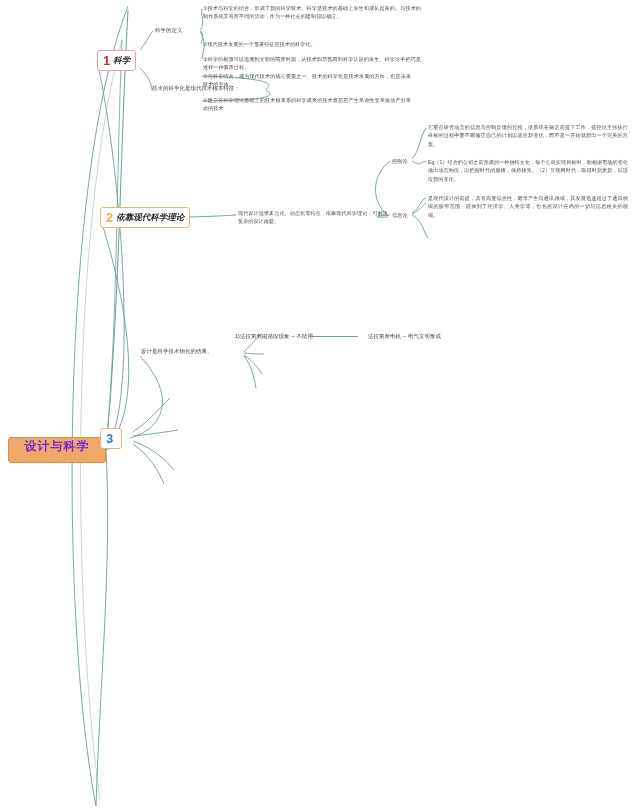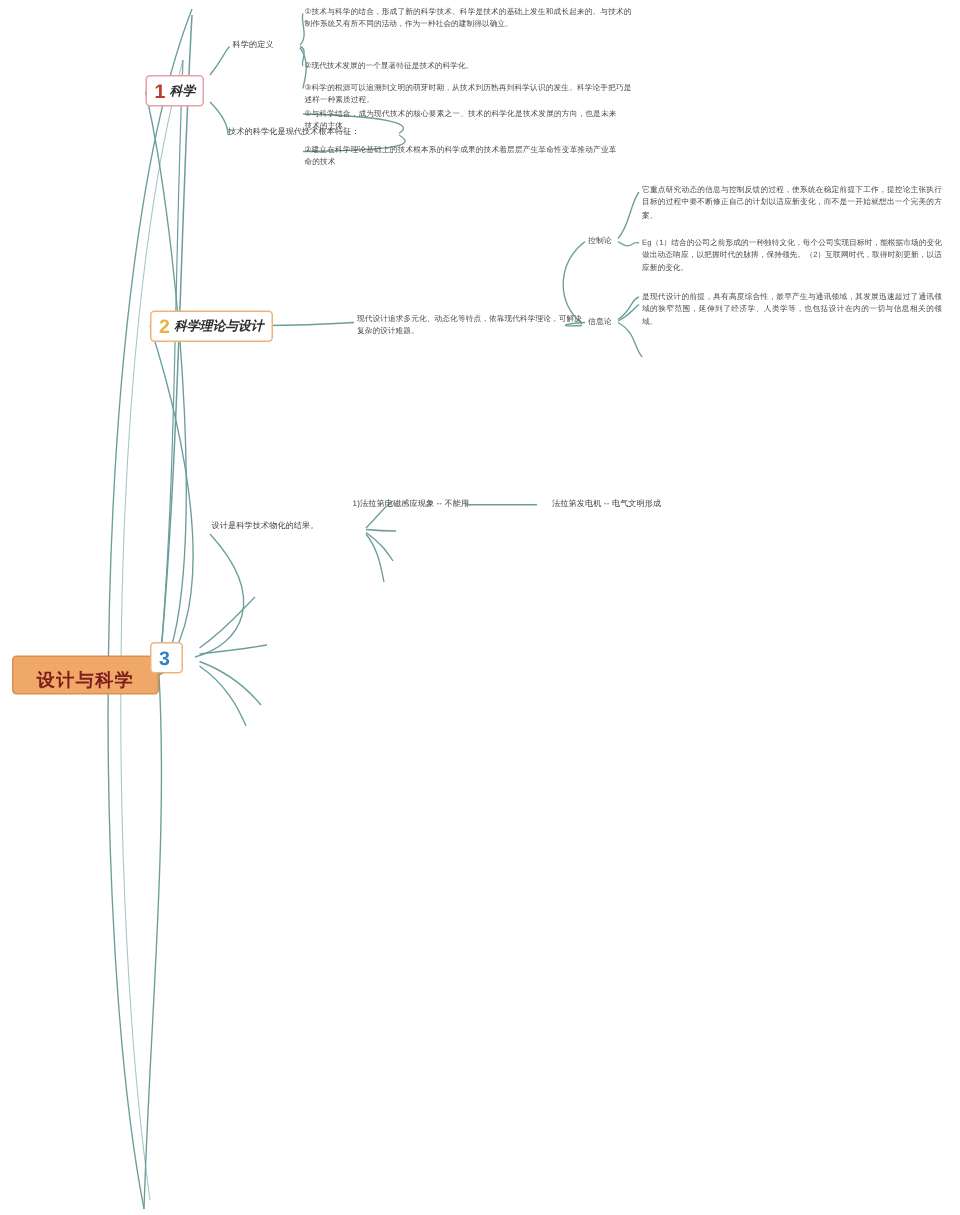--- a/index.html
+++ b/index.html
@@ -15,22 +15,22 @@
 
   .node{position:absolute;box-sizing:border-box;}
 
   
   .root{
     left:8px;top:437px;
     width:98px;height:26px;
     background:#f0a868;
     border:1px solid #d98f4d;
     border-radius:3px;
-    display:flex;align-items:flex-end;justify-content:center;
-    font-size:12px;font-weight:bold;color:#7f1d1d;
+    display:flex;align-items:flex-start;justify-content:center;
+    font-size:12px;font-weight:bold;color:#6d28d9;
     letter-spacing:1px;
   }
 
   
   .branch{
     position:absolute;
     box-sizing:border-box;
     background:#ffffff;
     border:1px solid #e8a0a8;
     border-radius:3px;
@@ -166,21 +166,21 @@
     <span>设计与科学</span>
   </div>
 
   <div class="branch" id="branch-1">
     <span class="num red">1</span>
     <span class="btext">科学</span>
   </div>
 
   <div class="branch orange" id="branch-2">
     <span class="num yellow">2</span>
-    <span class="btext">科学理论与设计</span>
+    <span class="btext">依靠现代科学理论</span>
   </div>
 
   <div class="branch orange" id="branch-3">
     <span class="num blue">3</span>
     <span class="btext tiny"></span>
   </div>
 
   <div class="label" id="lbl-sci-def">科学的定义</div>
 
   <div class="label" id="lbl-tech-sci">技术的科学化是现代技术根本特征：</div>

